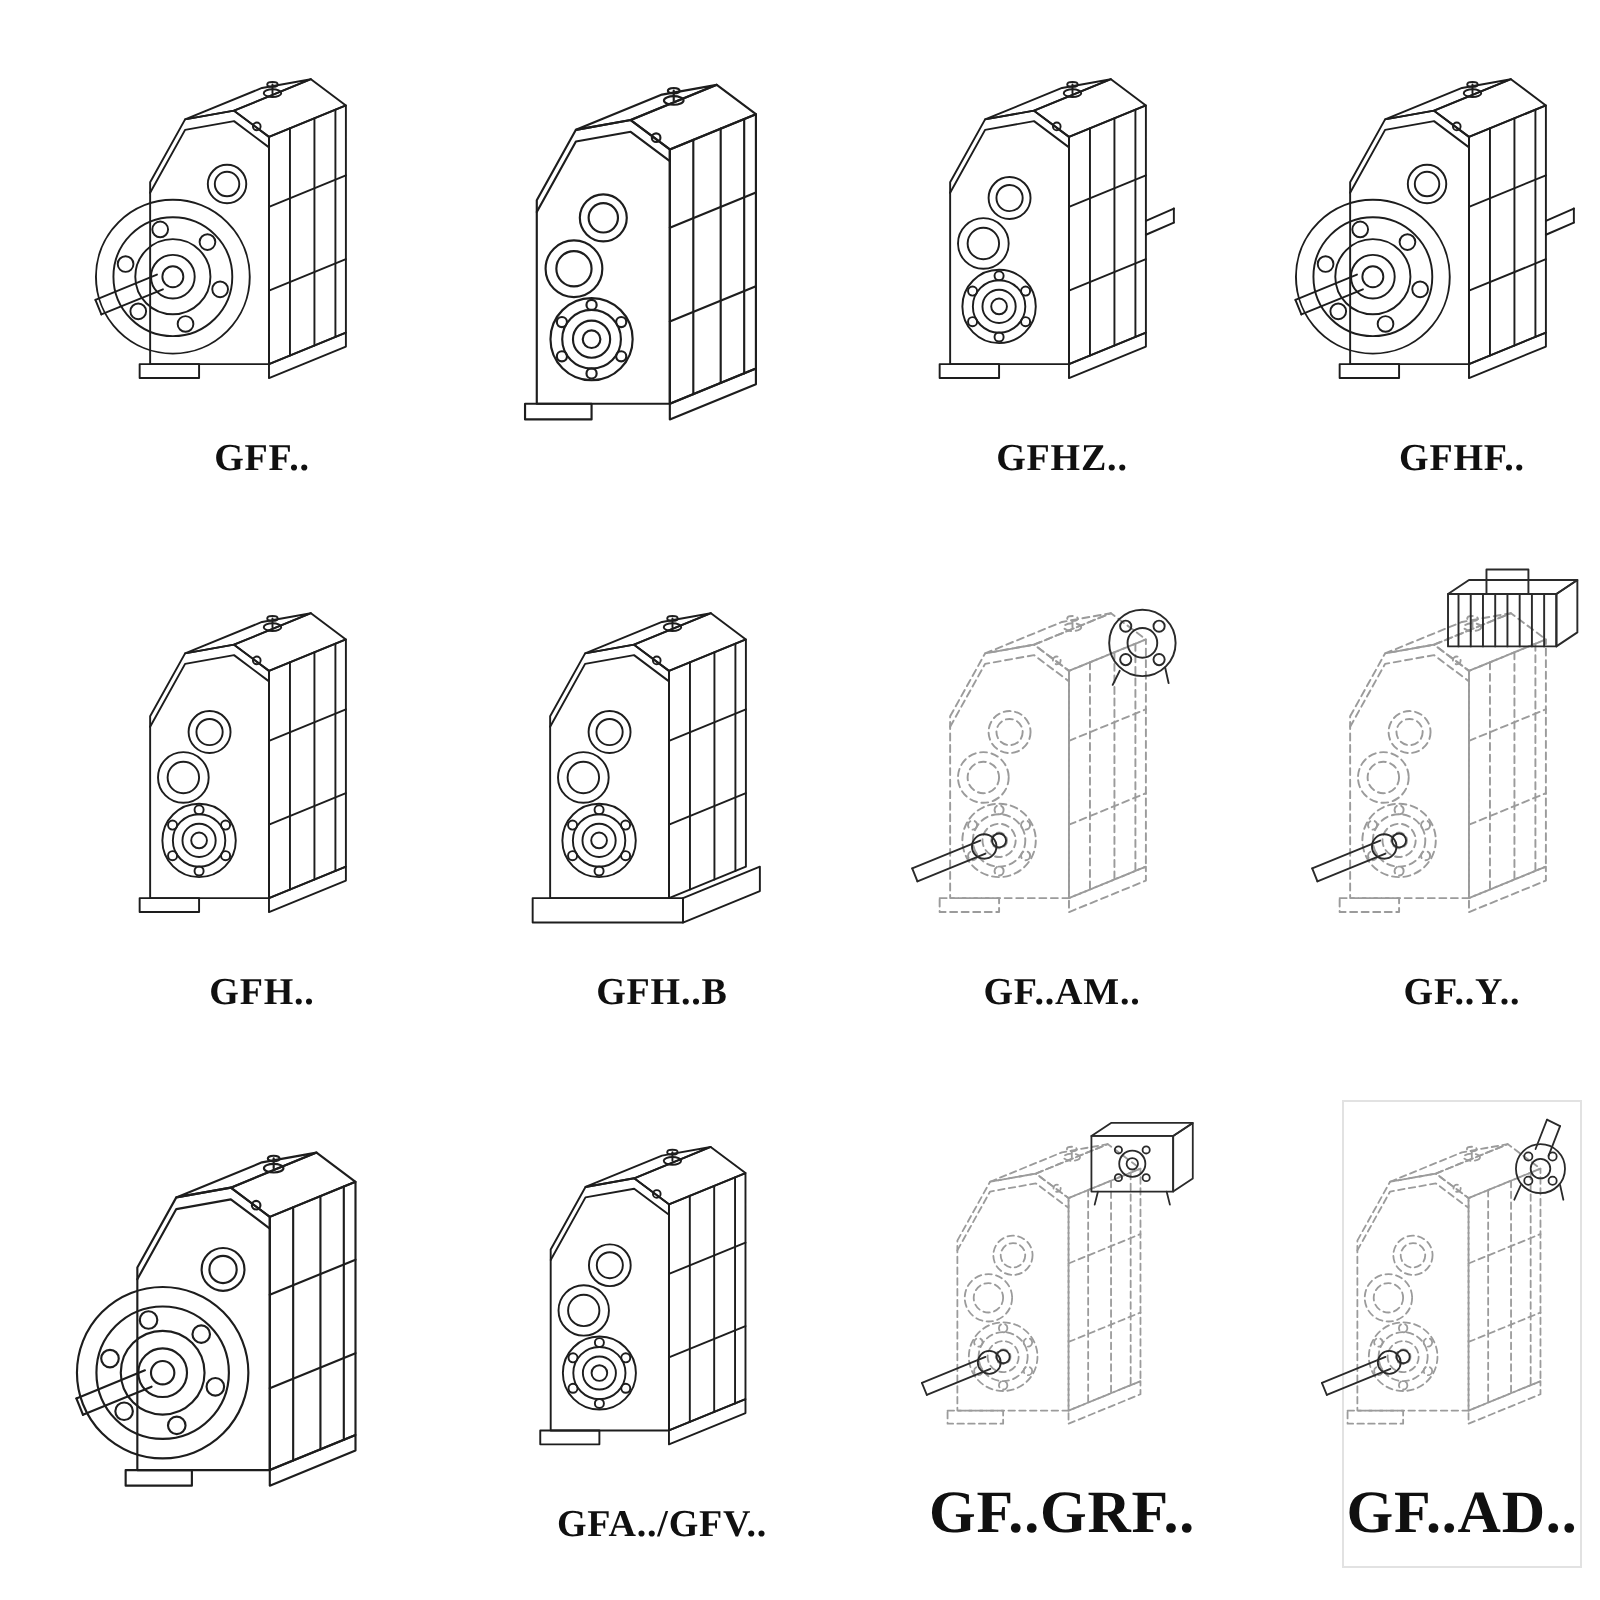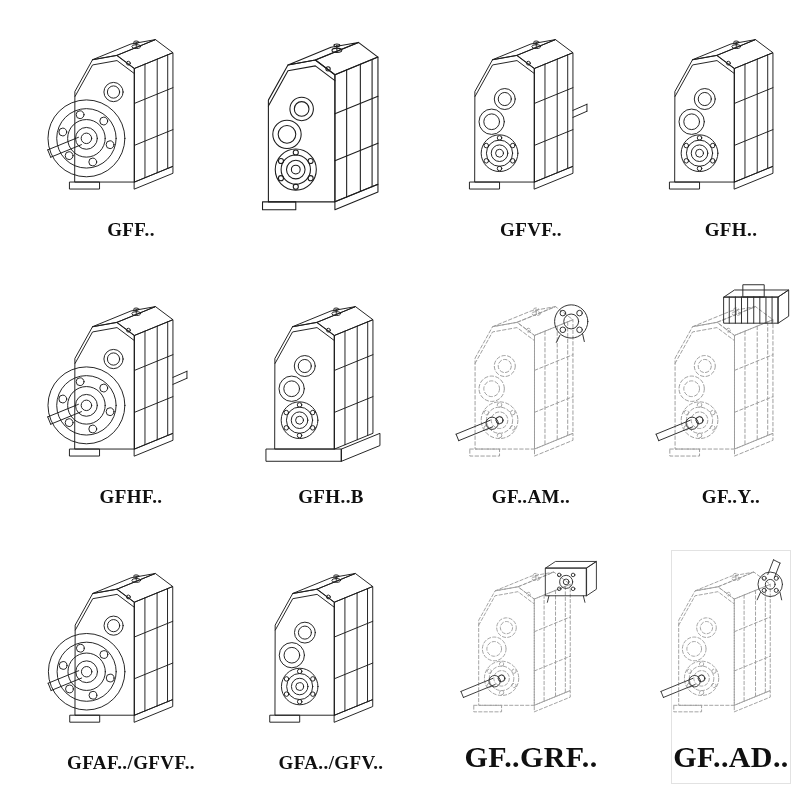--- a/index.html
+++ b/index.html
@@ -137,59 +137,21 @@
           <circle cx="64" cy="174.5" r="2.6"></circle>
           <circle cx="48.84455543377232" cy="165.75" r="2.6"></circle>
           <circle cx="48.84455543377233" cy="148.25" r="2.6"></circle>
           <circle cx="64" cy="139.5" r="2.6"></circle>
           <circle cx="79.15544456622767" cy="148.25" r="2.6"></circle>
           <line x1="148" y1="108" x2="164" y2="101"></line>
           <line x1="148" y1="116" x2="164" y2="109"></line>
           <line x1="164" y1="101" x2="164" y2="109"></line>
         </g>
       </svg>
-    <figcaption class="cap">GFVF..</figcaption>
-  </figure>
-
-  <figure class="cell">
-    <svg class="gearbox" viewBox="0 0 200 230">
-        <g fill="none" stroke="#1d1d1d" stroke-width="1.1" stroke-linejoin="round" stroke-linecap="round">
-          <polygon points="36,86 56,50 84,45 104,60 104,190 36,190"></polygon>
-          <polygon points="104,60 148,42 148,172 104,190"></polygon>
-          <polygon points="84,45 128,27 148,42 104,60"></polygon>
-          <polygon points="56,50 100,32 128,27 84,45"></polygon>
-          <polyline points="36,92 56,56 84,51 104,66"></polyline>
-          <line x1="116" y1="55.1" x2="116" y2="185.1"></line>
-          <line x1="130" y1="49.4" x2="130" y2="179.4"></line>
-          <line x1="142" y1="44.5" x2="142" y2="174.5"></line>
-          <line x1="104" y1="100" x2="148" y2="82"></line>
-          <line x1="104" y1="148" x2="148" y2="130"></line>
-          <ellipse cx="106" cy="35" rx="5" ry="2.2"></ellipse>
-          <line x1="106" y1="35" x2="106" y2="30"></line>
-          <ellipse cx="106" cy="30" rx="3" ry="1.4"></ellipse>
-          <circle cx="97" cy="54" r="2.2"></circle>
-          <polygon points="30,190 64,190 64,198 30,198"></polygon>
-          <polygon points="104,190 148,172 148,180 104,198"></polygon>
-          <circle cx="70" cy="95" r="12"></circle>
-          <circle cx="70" cy="95" r="7.5"></circle>
-          <circle cx="55" cy="121" r="14.5"></circle>
-          <circle cx="55" cy="121" r="9"></circle>
-          <circle cx="64" cy="157" r="21"></circle>
-          <circle cx="64" cy="157" r="15"></circle>
-          <circle cx="64" cy="157" r="9.5"></circle>
-          <circle cx="64" cy="157" r="4.5"></circle>
-          <circle cx="79.15544456622767" cy="165.75" r="2.6"></circle>
-          <circle cx="64" cy="174.5" r="2.6"></circle>
-          <circle cx="48.84455543377232" cy="165.75" r="2.6"></circle>
-          <circle cx="48.84455543377233" cy="148.25" r="2.6"></circle>
-          <circle cx="64" cy="139.5" r="2.6"></circle>
-          <circle cx="79.15544456622767" cy="148.25" r="2.6"></circle>
-        </g>
-      </svg>
-    <figcaption class="cap">GFH..</figcaption>
+    <figcaption class="cap">GFHZ..</figcaption>
   </figure>
 
   <figure class="cell">
     <svg class="gearbox" viewBox="0 0 200 230">
         <g fill="none" stroke="#1d1d1d" stroke-width="1.1" stroke-linejoin="round" stroke-linecap="round">
           <polygon points="36,86 56,50 84,45 104,60 104,190 36,190"></polygon>
           <polygon points="104,60 148,42 148,172 104,190"></polygon>
           <polygon points="84,45 128,27 148,42 104,60"></polygon>
           <polygon points="56,50 100,32 128,27 84,45"></polygon>
           <polyline points="36,92 56,56 84,51 104,66"></polyline>
@@ -238,20 +200,58 @@
           <polyline points="36,92 56,56 84,51 104,66"></polyline>
           <line x1="116" y1="55.1" x2="116" y2="185.1"></line>
           <line x1="130" y1="49.4" x2="130" y2="179.4"></line>
           <line x1="142" y1="44.5" x2="142" y2="174.5"></line>
           <line x1="104" y1="100" x2="148" y2="82"></line>
           <line x1="104" y1="148" x2="148" y2="130"></line>
           <ellipse cx="106" cy="35" rx="5" ry="2.2"></ellipse>
           <line x1="106" y1="35" x2="106" y2="30"></line>
           <ellipse cx="106" cy="30" rx="3" ry="1.4"></ellipse>
           <circle cx="97" cy="54" r="2.2"></circle>
+          <polygon points="30,190 64,190 64,198 30,198"></polygon>
+          <polygon points="104,190 148,172 148,180 104,198"></polygon>
+          <circle cx="70" cy="95" r="12"></circle>
+          <circle cx="70" cy="95" r="7.5"></circle>
+          <circle cx="55" cy="121" r="14.5"></circle>
+          <circle cx="55" cy="121" r="9"></circle>
+          <circle cx="64" cy="157" r="21"></circle>
+          <circle cx="64" cy="157" r="15"></circle>
+          <circle cx="64" cy="157" r="9.5"></circle>
+          <circle cx="64" cy="157" r="4.5"></circle>
+          <circle cx="79.15544456622767" cy="165.75" r="2.6"></circle>
+          <circle cx="64" cy="174.5" r="2.6"></circle>
+          <circle cx="48.84455543377232" cy="165.75" r="2.6"></circle>
+          <circle cx="48.84455543377233" cy="148.25" r="2.6"></circle>
+          <circle cx="64" cy="139.5" r="2.6"></circle>
+          <circle cx="79.15544456622767" cy="148.25" r="2.6"></circle>
+        </g>
+      </svg>
+    <figcaption class="cap">GFH..</figcaption>
+  </figure>
+
+  <figure class="cell">
+    <svg class="gearbox" viewBox="0 0 200 230">
+        <g fill="none" stroke="#1d1d1d" stroke-width="1.1" stroke-linejoin="round" stroke-linecap="round">
+          <polygon points="36,86 56,50 84,45 104,60 104,190 36,190"></polygon>
+          <polygon points="104,60 148,42 148,172 104,190"></polygon>
+          <polygon points="84,45 128,27 148,42 104,60"></polygon>
+          <polygon points="56,50 100,32 128,27 84,45"></polygon>
+          <polyline points="36,92 56,56 84,51 104,66"></polyline>
+          <line x1="116" y1="55.1" x2="116" y2="185.1"></line>
+          <line x1="130" y1="49.4" x2="130" y2="179.4"></line>
+          <line x1="142" y1="44.5" x2="142" y2="174.5"></line>
+          <line x1="104" y1="100" x2="148" y2="82"></line>
+          <line x1="104" y1="148" x2="148" y2="130"></line>
+          <ellipse cx="106" cy="35" rx="5" ry="2.2"></ellipse>
+          <line x1="106" y1="35" x2="106" y2="30"></line>
+          <ellipse cx="106" cy="30" rx="3" ry="1.4"></ellipse>
+          <circle cx="97" cy="54" r="2.2"></circle>
           <polygon points="26,190 112,190 112,204 26,204"></polygon>
           <polygon points="112,190 156,172 156,186 112,204"></polygon>
           <circle cx="70" cy="95" r="12"></circle>
           <circle cx="70" cy="95" r="7.5"></circle>
           <circle cx="55" cy="121" r="14.5"></circle>
           <circle cx="55" cy="121" r="9"></circle>
           <circle cx="64" cy="157" r="21"></circle>
           <circle cx="64" cy="157" r="15"></circle>
           <circle cx="64" cy="157" r="9.5"></circle>
           <circle cx="64" cy="157" r="4.5"></circle>
@@ -406,21 +406,20 @@
           <circle cx="21.954076863906085" cy="132.75306673712942" r="4.5"></circle>
           <circle cx="41.75306673712942" cy="112.9540768639061" r="4.5"></circle>
           <circle cx="68.79898987322332" cy="120.20101012677667" r="4.5"></circle>
           <line x1="43.3" y1="147.2" x2="8.1" y2="161.6"></line>
           <line x1="39.9" y1="138.8" x2="4.7" y2="153.2"></line>
           <line x1="8.1" y1="161.6" x2="4.7" y2="153.2"></line>
           <circle cx="80" cy="87" r="11"></circle>
           <circle cx="80" cy="87" r="7"></circle>
         </g>
       </svg>
-    <figcaption class="cap">GFAF../GFVF..</figcaption>
   </figure>
 
   <figure class="cell">
     <svg class="gearbox" viewBox="0 0 200 230">
         <g fill="none" stroke="#1d1d1d" stroke-width="1.1" stroke-linejoin="round" stroke-linecap="round">
           <polygon points="36,86 56,50 84,45 104,60 104,190 36,190"></polygon>
           <polygon points="104,60 148,42 148,172 104,190"></polygon>
           <polygon points="84,45 128,27 148,42 104,60"></polygon>
           <polygon points="56,50 100,32 128,27 84,45"></polygon>
           <polyline points="36,92 56,56 84,51 104,66"></polyline>

